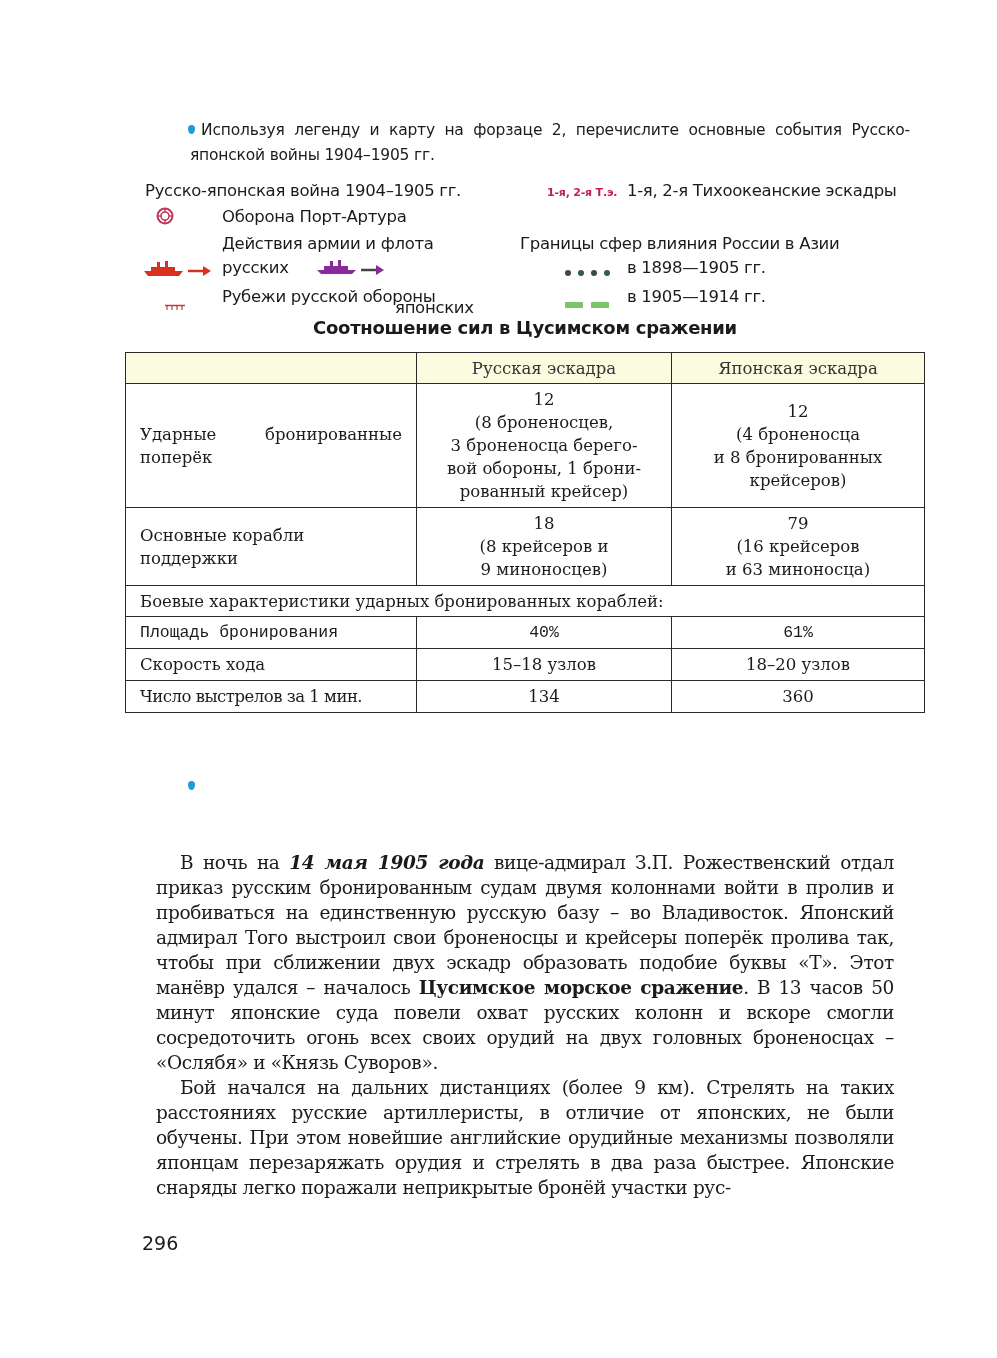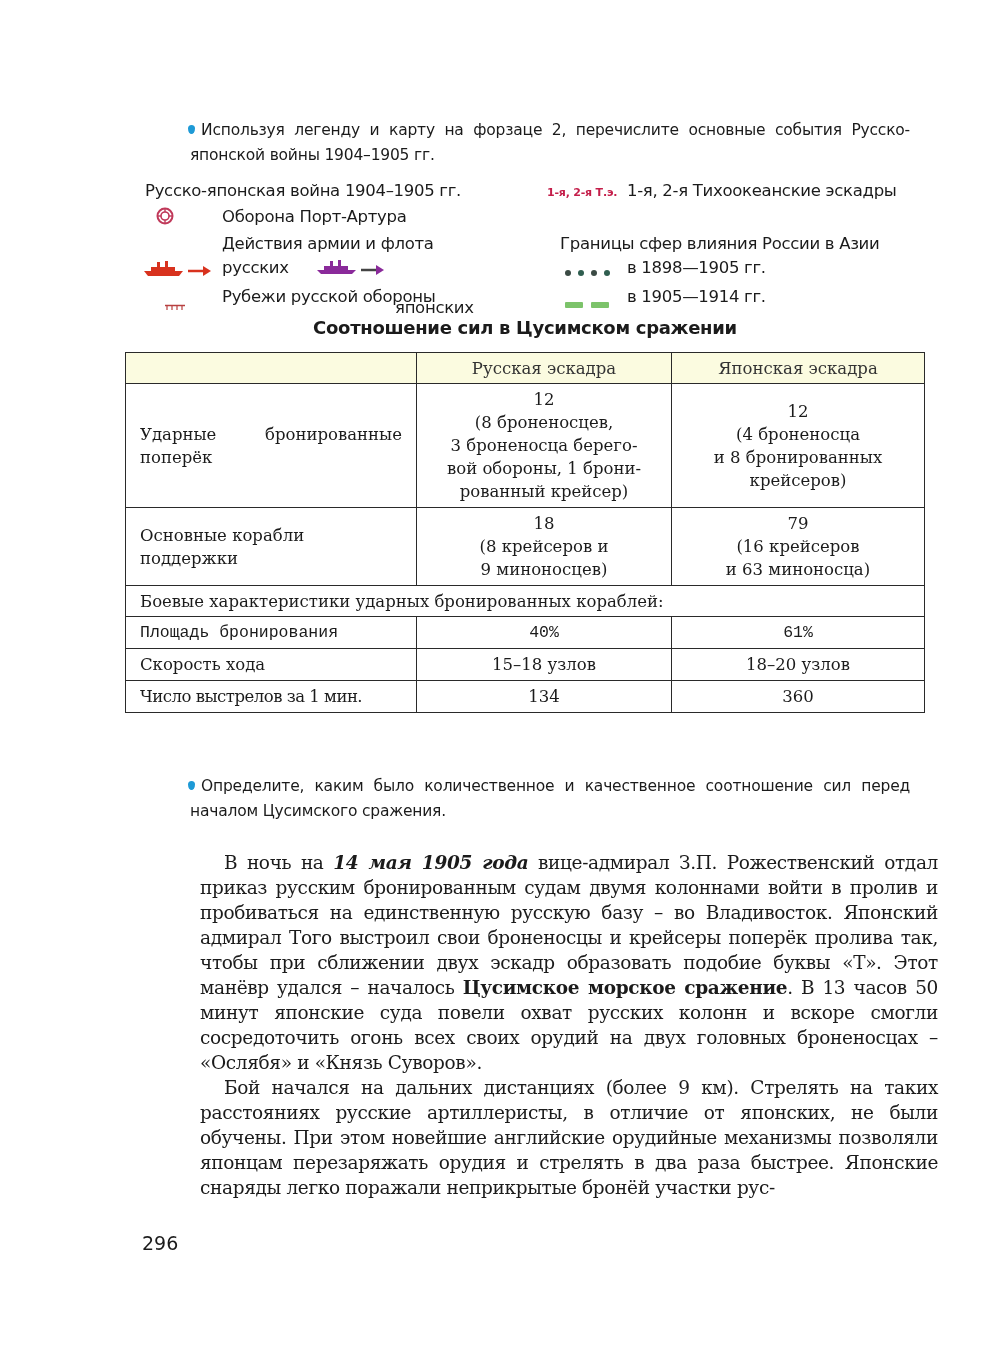--- a/index.html
+++ b/index.html
@@ -1,18 +1,18 @@
 <!DOCTYPE html>
 <html><head>
 <meta charset="utf-8">
 <style>
   html, body { margin: 0; padding: 0; background: #ffffff; }
   body { width: 997px; height: 1358px; position: relative; overflow: hidden; color: #1b1b1b; }
   .sans { font-family: "DejaVu Sans", "Liberation Sans", sans-serif; }
-  .serif { font-family: "DejaVu Serif", "Liberation Serif", serif; padding-left: 44px; }
+  .serif { font-family: "DejaVu Serif", "Liberation Serif", serif; }
 
   .task { position: absolute; left: 190px; width: 720px; font-size: 15.5px; line-height: 25px; text-align: justify; letter-spacing: -0.2px; }
   .task .dot { display: inline-block; width: 7px; height: 9px; border-radius: 50% 50% 50% 50% / 40% 40% 60% 60%; background: #1e9ad6; margin-left: -2px; margin-right: 6px; vertical-align: 1px; }
   #task1 { top: 118px; }
   #task2 { top: 774px; }
 
   .legend { position: absolute; font-size: 16.5px; letter-spacing: -0.3px; }
   .legend .row { position: absolute; white-space: nowrap; }
   .lg-icon { position: absolute; display: inline-block; }
 
@@ -92,21 +92,21 @@
         <line x1="13" y1="1.5" x2="13" y2="6"></line>
           <line x1="18" y1="1.5" x2="18" y2="6"></line>
       </g>
     </svg>
   </span>
   <div class="row" style="left:222px;top:287px;">Рубежи русской обороны</div>
 
   <span class="row" style="left:547px;top:186px;font-size:11px;font-weight:bold;color:#c41e4a;letter-spacing:-0.2px;">1-я, 2-я Т.э.</span>
   <div class="row" style="left:627px;top:181px;">1-я, 2-я Тихоокеанские эскадры</div>
 
-  <div class="row" style="left:560px;top:234px;">Границы сфер влияния России в Азии</div>
+  <div class="row" style="left:520px;top:234px;">Границы сфер влияния России в Азии</div>
 
   <span class="lg-icon" style="left:563px;top:263px;">
     <svg width="50" height="10" viewBox="0 0 50 10">
       <circle cx="5" cy="5" r="3" fill="#3b4a44"></circle>
       <circle cx="18" cy="5" r="3" fill="#2f5e4f"></circle>
       <circle cx="31" cy="5" r="3" fill="#3b4a44"></circle>
       <circle cx="44" cy="5" r="3" fill="#2f5e4f"></circle>
     </svg>
   </span>
   <div class="row" style="left:627px;top:258px;">в 1898—1905 гг.</div>
@@ -173,21 +173,21 @@
   </tr>
   <tr style="height:32px;">
     <td style="letter-spacing:-0.5px;">Число выстрелов за 1 мин.</td>
     <td class="c">134</td>
     <td class="c">360</td>
   </tr>
 </tbody>
   </table>
 
 <div id="task2" class="task sans">
-  <span class="dot"></span><span>Определите, каким было количественное и качественное соотношение сил перед началом Цусимского сражения.</span>
+  <span class="dot"></span>
 </div>
 
 <div id="para1" class="body-text serif">
   <p><span>В ночь на </span><i style="font-weight:bold;">14 мая 1905 года</i><span> вице-адмирал З.П. Рожественский отдал приказ русским бронированным судам двумя колоннами войти в пролив и пробиваться на единственную русскую базу – во Владивосток. Японский адмирал Того выстроил свои броненосцы и крейсеры поперёк пролива так, чтобы при сближении двух эскадр образовать подобие буквы «Т». Этот манёвр удался – началось </span><b>Цусимское морское сражение</b><span>. В 13 часов 50 минут японские суда повели охват русских колонн и вскоре смогли сосредоточить огонь всех своих орудий на двух головных броненосцах – «Ослябя» и «Князь Суворов».</span></p>
 </div>
 
 <div id="para2" class="body-text serif">
   <p>Бой начался на дальних дистанциях (более 9 км). Стрелять на таких расстояниях русские артиллеристы, в отличие от японских, не были обучены. При этом новейшие английские орудийные механизмы позволяли японцам перезаряжать орудия и стрелять в два раза быстрее. Японские снаряды легко поражали неприкрытые бронёй участки рус-</p>
 </div>
 

